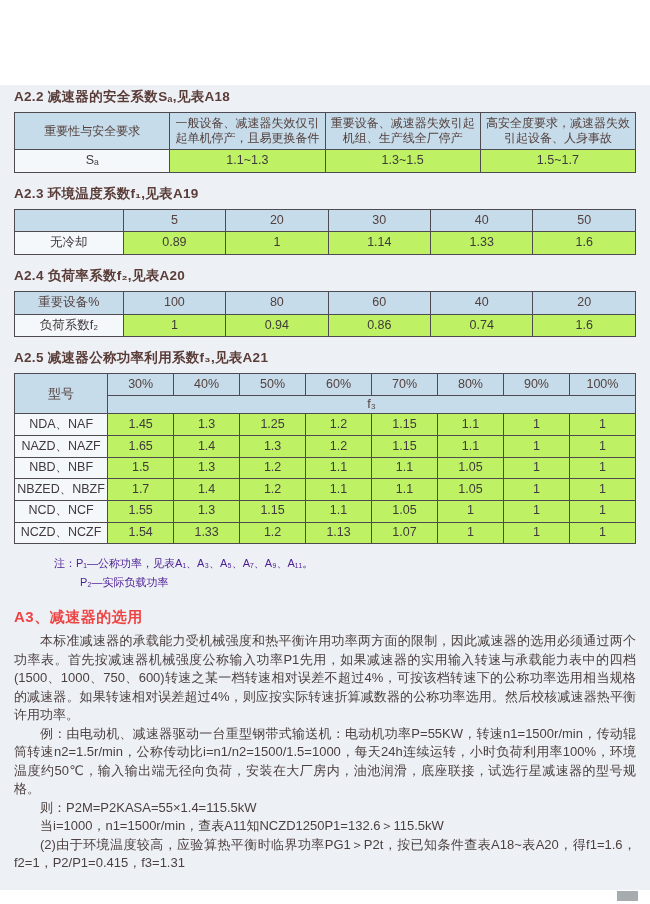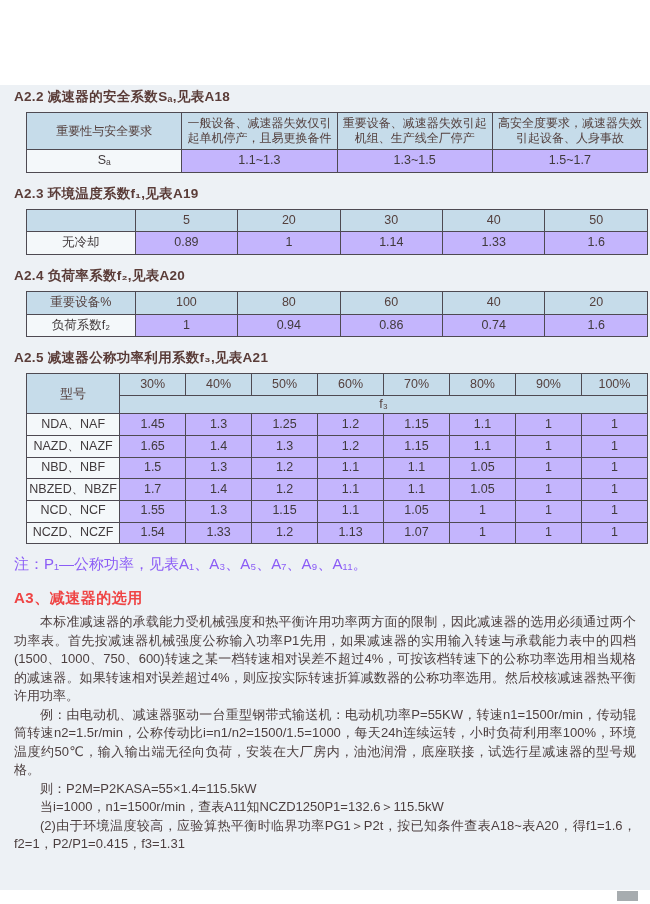--- a/index.html
+++ b/index.html
@@ -14,34 +14,34 @@
   .content{position:absolute;top:85px;left:14px;width:622px;color:#4c3f3f;}
 
   .sec-h{
     font-size:13.5px;font-weight:bold;color:#5a3c38;
     margin:12px 0 6px 0;letter-spacing:0.3px;
   }
   .sec-h.first{margin-top:3px;}
 
   table.tbl{
     width:100%;border-collapse:collapse;table-layout:fixed;
-    background:#c4b5fd;border:1.5px solid #3e3a42;margin-left:12px;
+    background:#bef264;border:1.5px solid #3e3a42;
   }
   table.tbl td{
     border:1px solid #4e4a52;text-align:center;vertical-align:middle;
     color:#403a3c;font-size:12.5px;padding:3px 2px;line-height:1.25;
   }
   table.tbl td.head{background:#c6dcea;color:#54403e;}
   table.a18 td.head{font-size:12px;height:30px;}
   table.tbl td.rowlbl{background:#f4f8fa;}
   table.a21 td{padding:2.5px 2px;}
   table.a21 td.f3row{height:14px;padding:1px;}
   table.a21 td.modelh{font-size:13px;}
 
-  .notes{margin-top:10px;font-size:15px;line-height:19px;color:#8b5cf6;}
+  .notes{margin-top:10px;font-size:11px;line-height:19px;color:#4c1d95;margin-left:40px;}
   .notes .l2{padding-left:26px;}
 
   .a3-h{font-size:15px;font-weight:bold;color:#ef4444;margin:16px 0 5px 0;letter-spacing:0.5px;}
 
   .para{
     font-size:13px;line-height:18.5px;margin:0;color:#4c3f3f;
     text-indent:2em;text-align:justify;
   }
 
   .scan-artifact{
@@ -237,20 +237,21 @@
           <td>1.07</td>
           <td>1</td>
           <td>1</td>
           <td>1</td>
         </tr>
       </tbody>
     </table>
 
     <div class="notes">
       <div class="l1">注：P₁—公称功率，见表A₁、A₃、A₅、A₇、A₉、A₁₁。</div>
+      <div class="l2">P₂—实际负载功率</div>
     </div>
 
     <div class="a3-h">A3、减速器的选用</div>
 
     <p class="para">本标准减速器的承载能力受机械强度和热平衡许用功率两方面的限制，因此减速器的选用必须通过两个功率表。首先按减速器机械强度公称输入功率P1先用，如果减速器的实用输入转速与承载能力表中的四档(1500、1000、750、600)转速之某一档转速相对误差不超过4%，可按该档转速下的公称功率选用相当规格的减速器。如果转速相对误差超过4%，则应按实际转速折算减数器的公称功率选用。然后校核减速器热平衡许用功率。</p>
     <p class="para">例：由电动机、减速器驱动一台重型钢带式输送机：电动机功率P=55KW，转速n1=1500r/min，传动辊筒转速n2=1.5r/min，公称传动比i=n1/n2=1500/1.5=1000，每天24h连续运转，小时负荷利用率100%，环境温度约50℃，输入输出端无径向负荷，安装在大厂房内，油池润滑，底座联接，试选行星减速器的型号规格。</p>
     <p class="para">则：P2M=P2KASA=55×1.4=115.5kW</p>
     <p class="para">当i=1000，n1=1500r/min，查表A11知NCZD1250P1=132.6＞115.5kW</p>
     <p class="para">(2)由于环境温度较高，应验算热平衡时临界功率PG1＞P2t，按已知条件查表A18~表A20，得f1=1.6，f2=1，P2/P1=0.415，f3=1.31</p>
 

